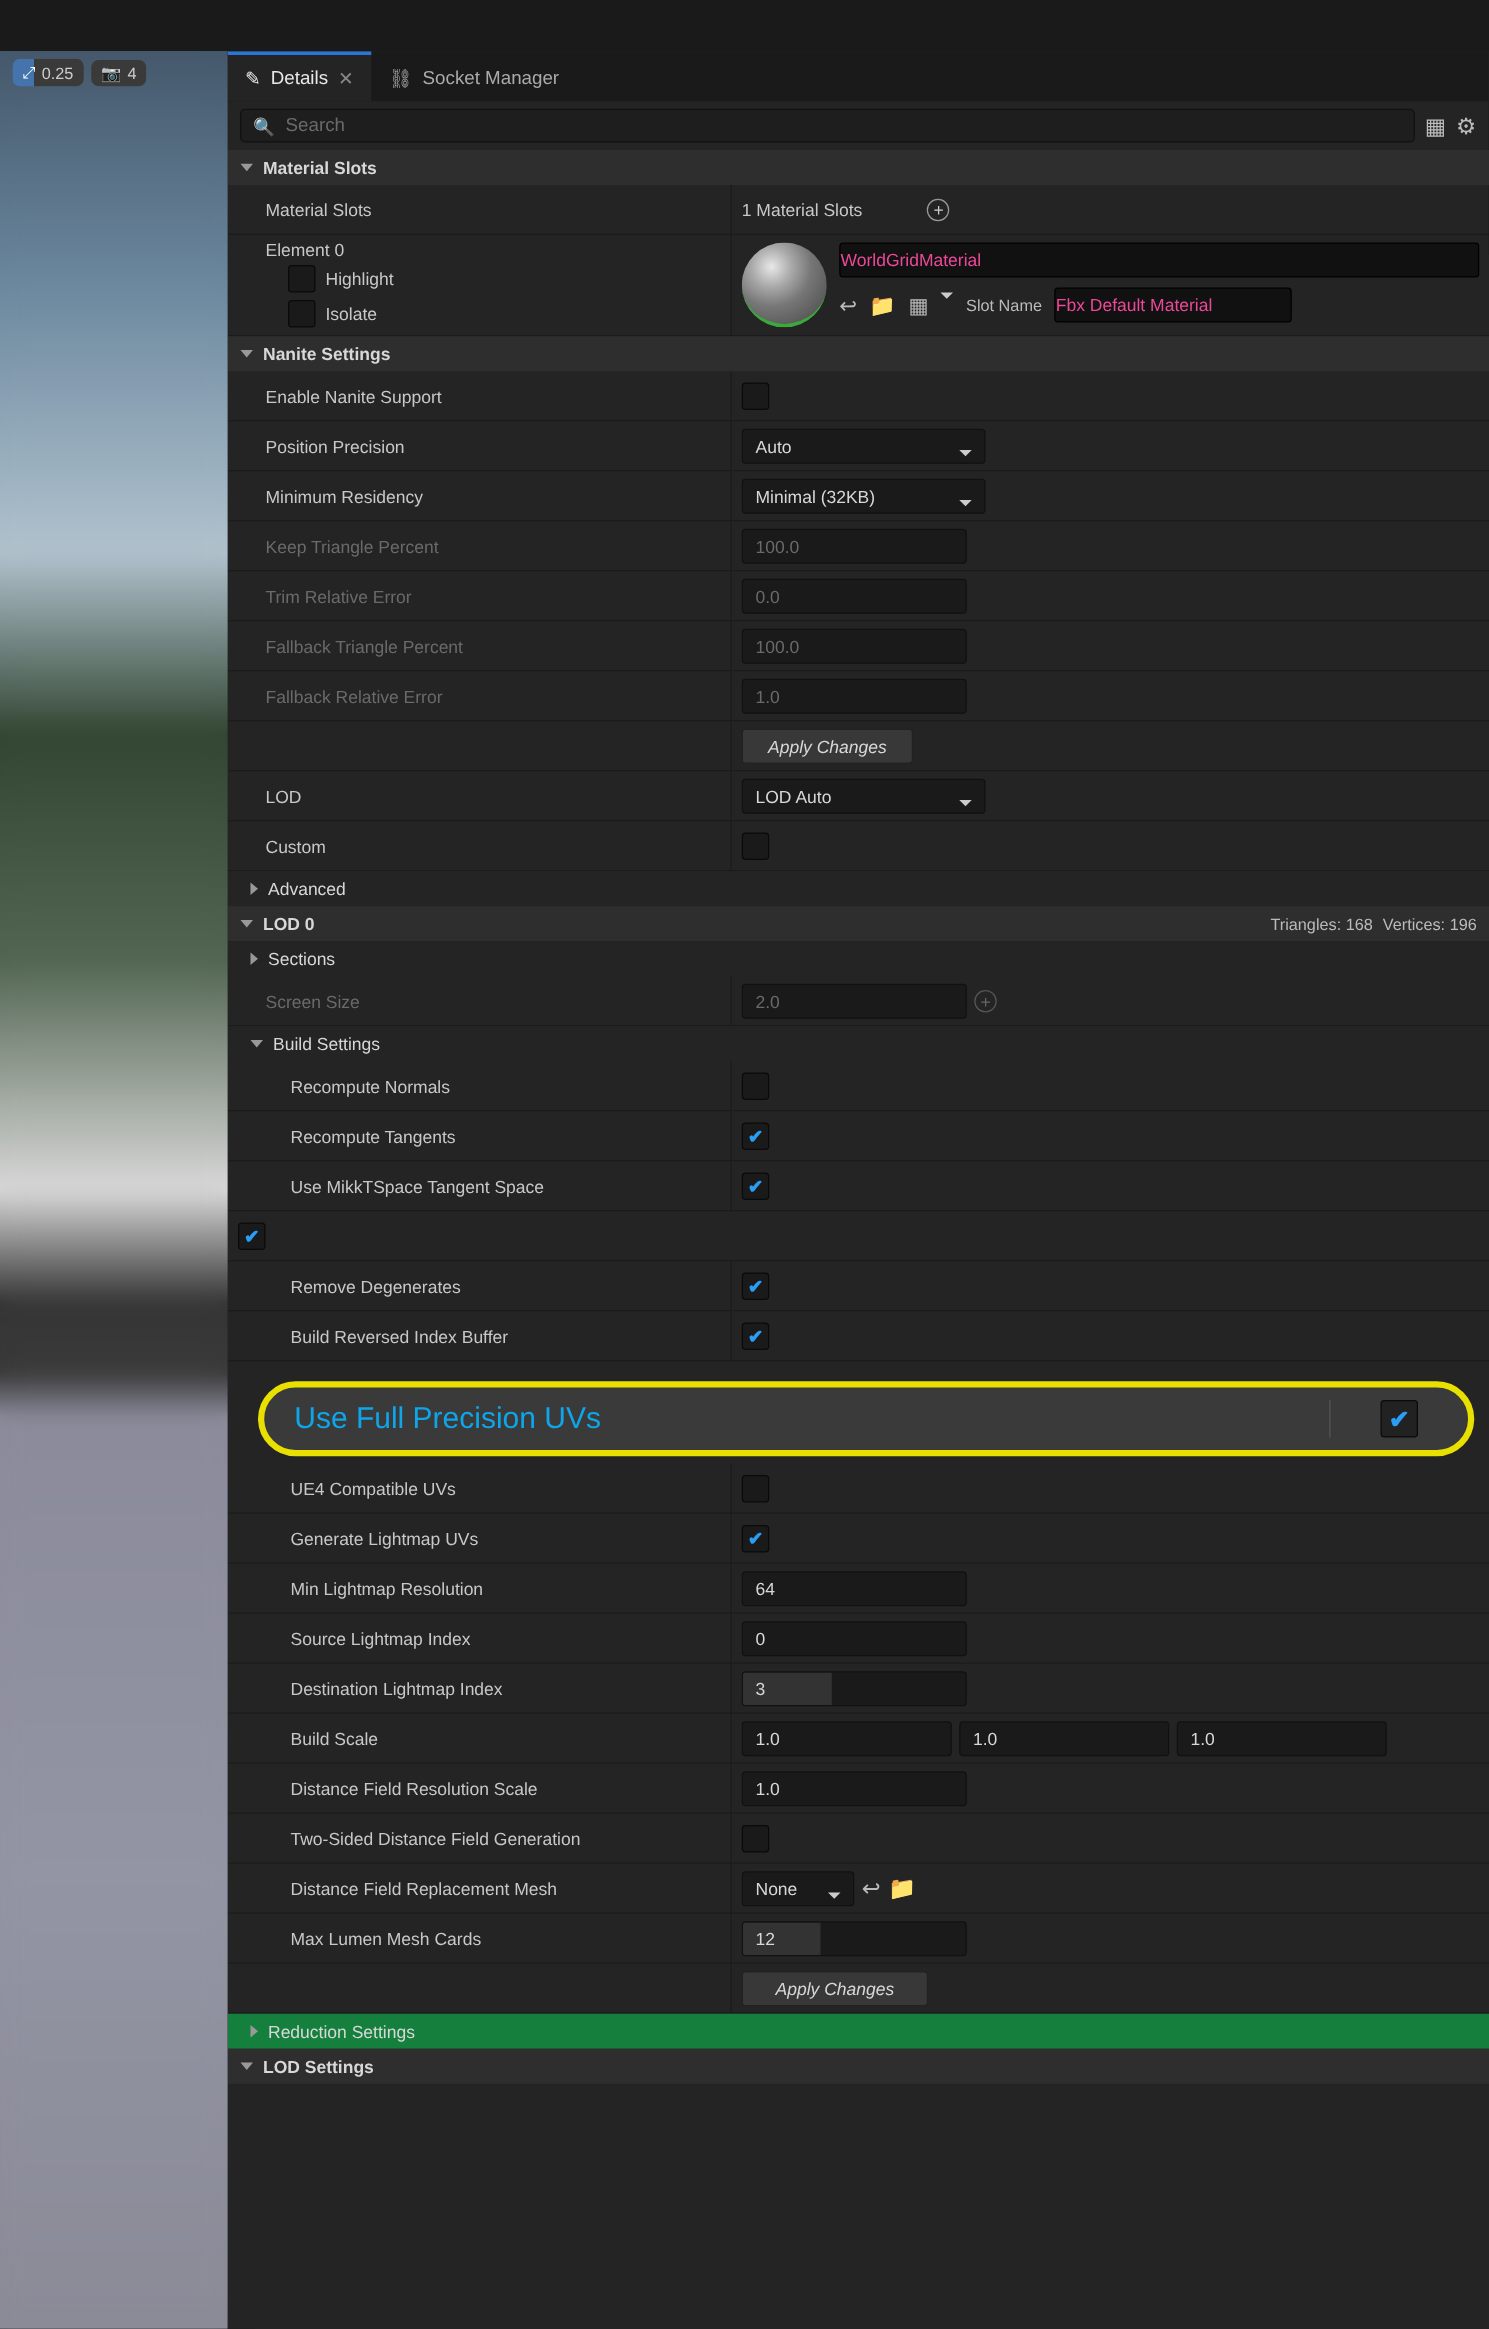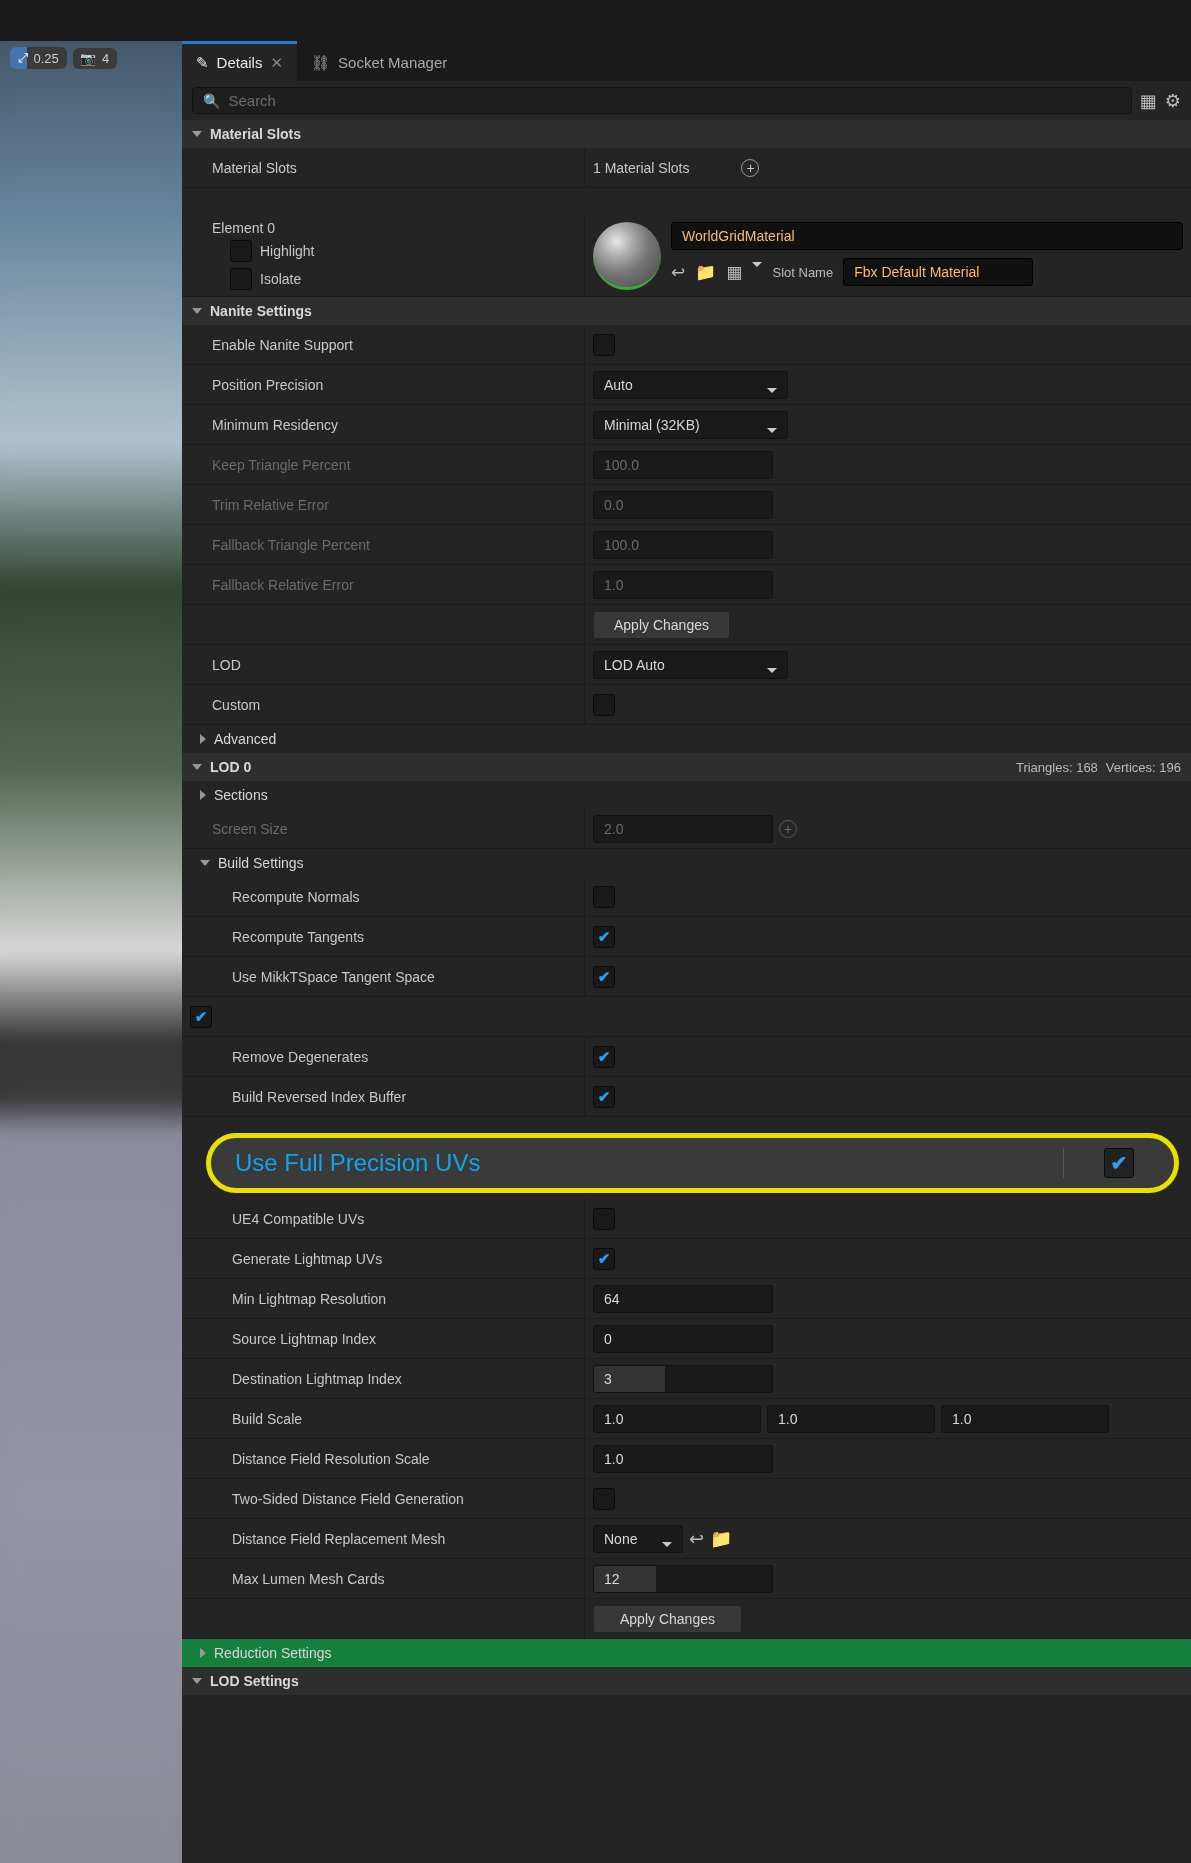--- a/index.html
+++ b/index.html
@@ -128,36 +128,36 @@
   }
   .input-num {
     background: #1a1a1a; border: 1px solid #111;
     border-radius: 3px; padding: 5px 10px;
     color: #d8d8d8; min-width: 180px;
   }
   .input-num.sm { min-width: 168px; }
   .input-num.disabled { color: #6a6a6a; }
   .input-text {
     background: #111; border: 1px solid #000;
-    border-radius: 3px; padding: 5px 10px;
-    color: #fdba74; flex: 1;
+    border-radius: 3px; padding: 5px 0;
+    color: #ec4899; flex: 1;
   }
   .check {
     width: 22px; height: 22px;
     background: #1a1a1a; border: 1px solid #0a0a0a;
     border-radius: 3px; display: flex;
     align-items: center; justify-content: center;
   }
   .check.on::after {
     content: "✔"; color: #2a9df4; font-size: 15px; font-weight: bold;
   }
   .btn {
     background: #383838; border: 1px solid #222;
     border-radius: 3px; padding: 5px 20px;
-    color: #d8d8d8; text-align: left;
+    color: #d8d8d8; text-align: left; font-style: italic;
   }
   .btn.wide { padding: 5px 26px; }
   .mat-thumb-block {
     display: flex; gap: 10px; align-items: flex-start;
     padding: 6px 8px; position: relative;
   }
   .mat-thumb {
     width: 68px; height: 68px;
     background: radial-gradient(circle at 35% 30%, #e8e8e8 0%, #aaa 25%, #777 50%, #444 100%);
     border-radius: 50%; border-bottom: 3px solid #3aaa3a;
@@ -252,21 +252,21 @@
         <span>Material Slots</span>
       </div>
       <div class="row">
         <div class="label">Material Slots</div>
         <div class="value">
           <span>1 Material Slots</span>
           <span style="width:40px"></span>
           <span class="plus-circle">+</span>
         </div>
       </div>
-      <div style="display:flex; border-bottom:1px solid rgba(0,0,0,0.25);margin-top:28px;">
+      <div style="display:flex; border-bottom:1px solid rgba(0,0,0,0.25);">
         <div style="width:403px; border-right:1px solid rgba(0,0,0,0.25);">
           <div style="padding:4px 0 2px 30px;color:#c8c8c8">Element 0</div>
           <div class="subrow">
             <div class="check"></div>
             <span>Highlight</span>
           </div>
           <div class="subrow">
             <div class="check"></div>
             <span>Isolate</span>
           </div>

